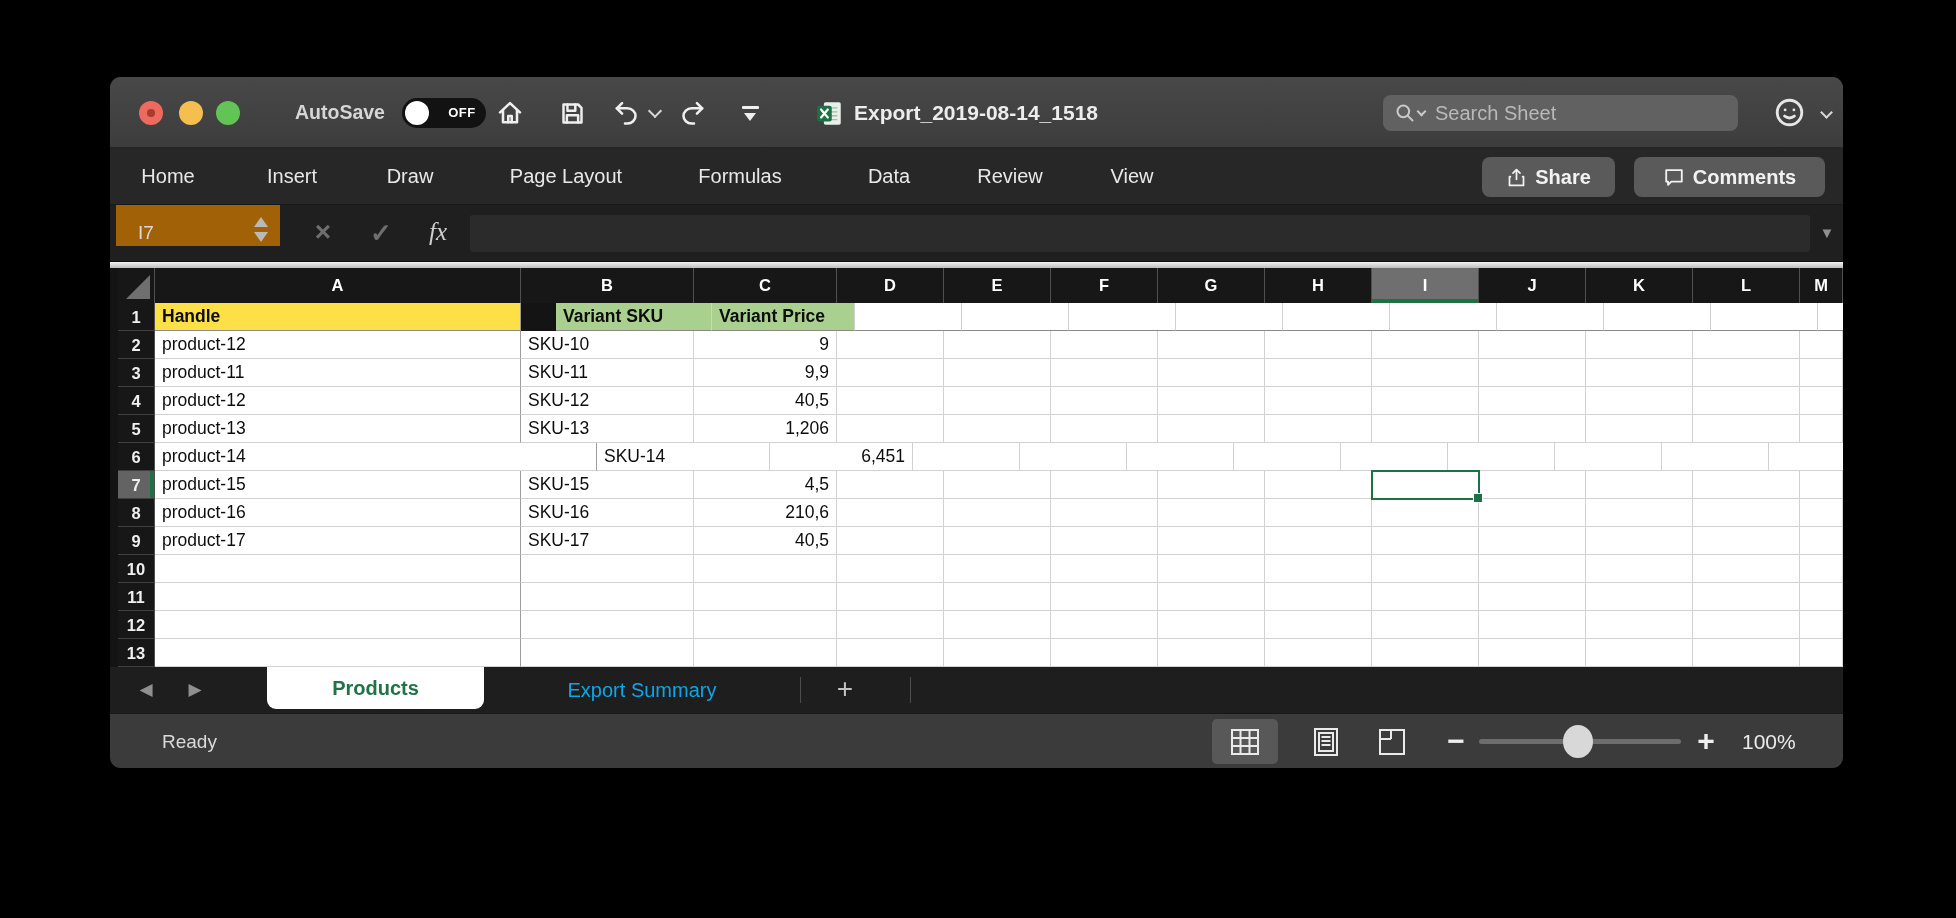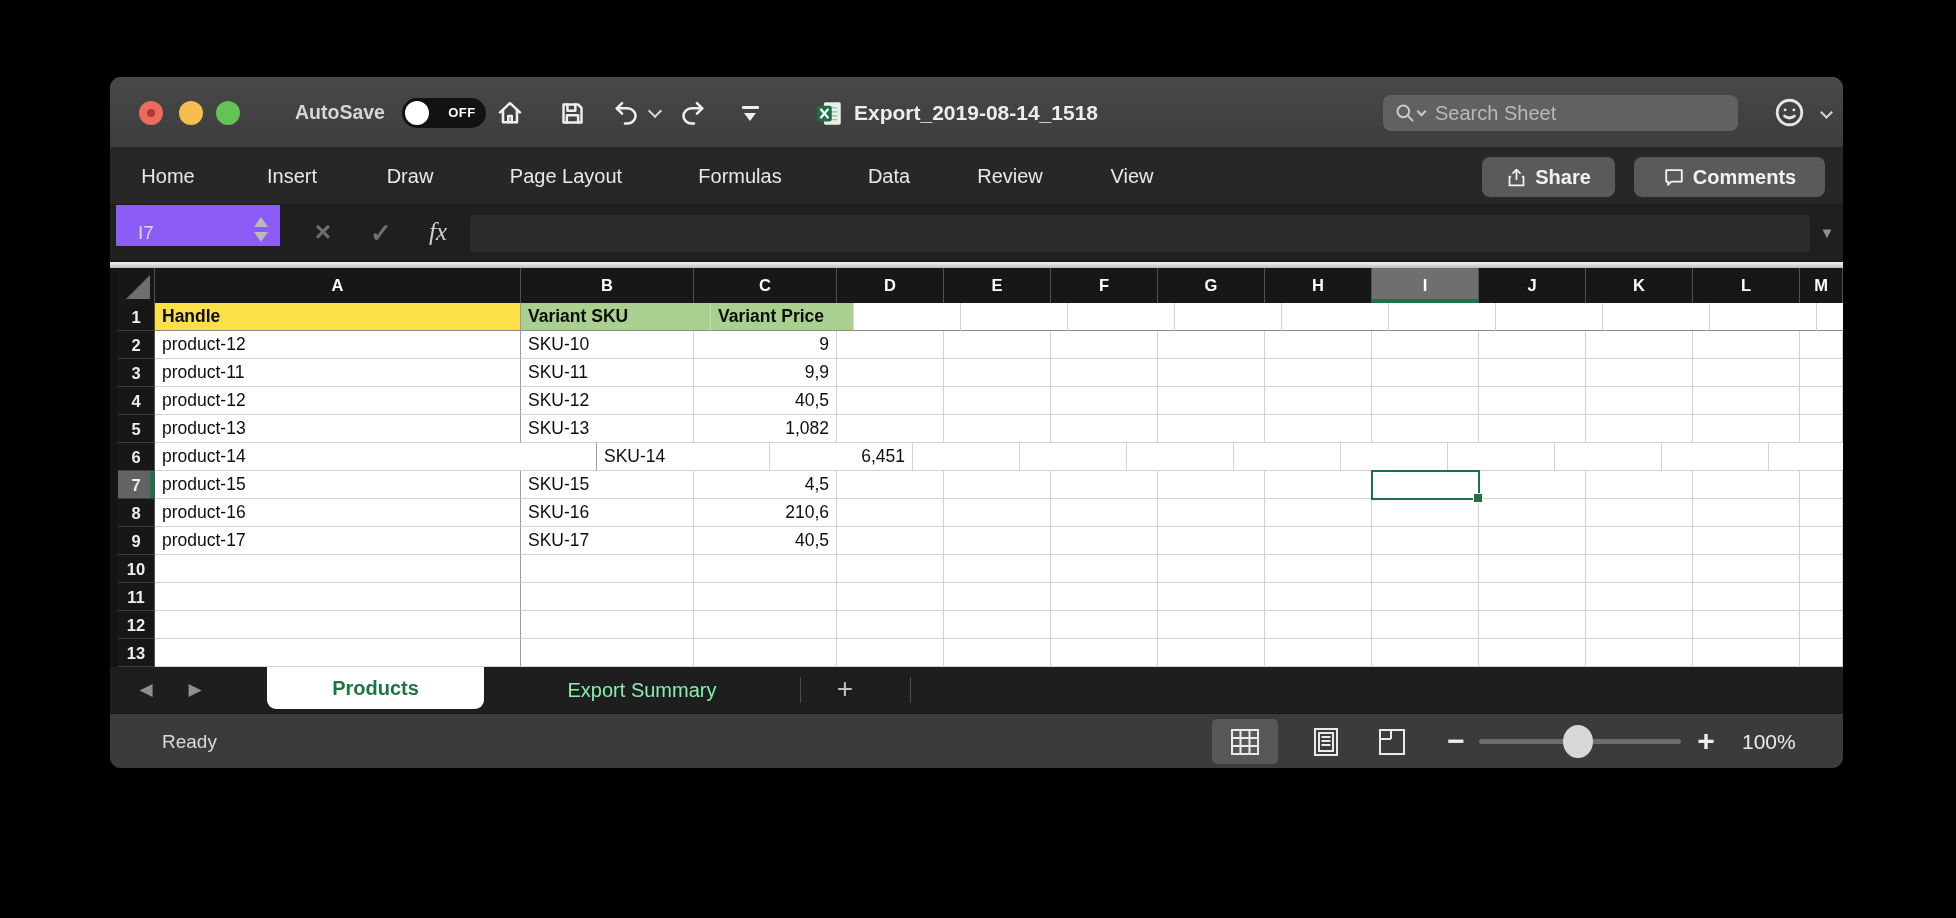--- a/index.html
+++ b/index.html
@@ -59,21 +59,21 @@
     font-size:20px; color:#e8e8e8; white-space:nowrap; cursor:default; }
   .rbtn { position:absolute; top:9px; height:40px; border-radius:8px; background:#5a5a5a;
     display:flex; align-items:center; justify-content:center; gap:8px;
     color:#f2f2f2; font-size:20px; font-weight:600; }
   .rbtn svg { stroke:#f2f2f2; fill:none; stroke-width:2; stroke-linecap:round; stroke-linejoin:round; }
   .rbtn.share { left:1372px; width:133px; }
   .rbtn.comments { left:1524px; width:191px; }
 
   
   .fbar { position:relative; height:57px; background:#1f1f1f; border-bottom:1px solid #101010; }
-  .namebox { position:absolute; left:6px; top:0; width:164px; height:41px; background:#8b5cf6; }
+  .namebox { position:absolute; left:6px; top:0; width:164px; height:41px; background:#a16207; }
   .namebox .ref { position:absolute; left:22px; top:0; height:56px; line-height:56px; font-size:19px; color:#dadada; }
   .stepper { position:absolute; right:12px; top:12px; display:flex; flex-direction:column; gap:5px; align-items:center; }
   .stepper .up { width:0;height:0;border-left:7px solid transparent;border-right:7px solid transparent;border-bottom:10px solid #b9b9b9;}
   .stepper .dn { width:0;height:0;border-left:7px solid transparent;border-right:7px solid transparent;border-top:10px solid #b9b9b9;}
   .fb-x { position:absolute; left:196px; top:0; width:34px; height:56px; text-align:center; line-height:54px;
     font-size:28px; color:#6e6e6e; font-weight:700; }
   .fb-check { position:absolute; left:252px; top:0; width:38px; height:56px; text-align:center; line-height:56px;
     font-size:26px; color:#6e6e6e; font-weight:700; }
   .fb-fx { position:absolute; left:310px; top:0; width:36px; height:56px; text-align:center; line-height:54px;
     font-family:"Liberation Serif",serif; font-style:italic; font-size:25px; color:#cfcfcf; }
@@ -111,21 +111,21 @@
   .sel-overlay { position:absolute; border:2.5px solid #1e7145; background:transparent; }
   .sel-overlay::after { content:""; position:absolute; right:-5px; bottom:-5px; width:8px; height:8px;
     background:#1e7145; border:1.5px solid #fff; }
 
   
   .tabsbar { position:relative; height:46px; background:#1e1e1e; }
   .nav-arrow { position:absolute; top:0; height:46px; line-height:46px; font-size:17px; color:#8f8f8f; width:30px; text-align:center; }
   .nav-prev { left:21px; } .nav-next { left:70px; }
   .sheettab { position:absolute; top:0; height:42px; line-height:42px; text-align:center; font-size:20px; }
   .sheettab.active { left:157px; width:217px; background:#fff; color:#217346; font-weight:700; border-radius:0 0 9px 9px; }
-  .sheettab.inactive { left:374px; width:316px; color:#86efac; height:46px; line-height:46px; }
+  .sheettab.inactive { left:374px; width:316px; color:#0ea5e9; height:46px; line-height:46px; }
   .tab-divider { position:absolute; top:10px; width:1px; height:26px; background:#4d4d4d; }
   .td1 { left:690px; } .td2 { left:800px; }
   .add-sheet { position:absolute; left:710px; top:0; width:50px; height:46px; line-height:44px; text-align:center;
     font-size:28px; color:#c2c2c2; }
 
   
   .statusbar { position:relative; height:55px; background:#3b3b3b; border-top:1px solid #181818; }
   .ready { position:absolute; left:52px; top:0; height:55px; line-height:55px; font-size:19px; color:#dadada; }
   .viewbtn { position:absolute; top:5px; width:66px; height:45px; display:flex; align-items:center; justify-content:center; border-radius:5px; }
   .viewbtn svg { stroke:#eaeaea; fill:none; stroke-width:2; }
@@ -278,21 +278,21 @@
               <div class="cellbase colhdr" style="width: 107px;">H</div>
               <div class="cellbase colhdr sel-col" style="width: 107px;">I</div>
               <div class="cellbase colhdr" style="width: 107px;">J</div>
               <div class="cellbase colhdr" style="width: 107px;">K</div>
               <div class="cellbase colhdr" style="width: 107px;">L</div>
               <div class="cellbase colhdr" style="width: 43px;">M</div>
             </div>
             <div class="sheet-row">
               <div class="cellbase rowhdr" style="width: 37px;">1</div>
               <div class="cellbase cell col-A row1 h-light" style="width: 366px;">Handle</div>
-              <div class="cellbase cell col-B row1 h-green" style="width: 190px;">Variant SKU</div>
+              <div class="cellbase cell col-B row1 h-green" style="width: 156px; margin-left: 35px;">Variant SKU</div>
               <div class="cellbase cell col-C row1 h-green" style="width: 143px;">Variant Price</div>
               <div class="cellbase cell col-D row1" style="width: 107px;"></div>
               <div class="cellbase cell col-E row1" style="width: 107px;"></div>
               <div class="cellbase cell col-F row1" style="width: 107px;"></div>
               <div class="cellbase cell col-G row1" style="width: 107px;"></div>
               <div class="cellbase cell col-H row1" style="width: 107px;"></div>
               <div class="cellbase cell col-I row1" style="width: 107px;"></div>
               <div class="cellbase cell col-J row1" style="width: 107px;"></div>
               <div class="cellbase cell col-K row1" style="width: 107px;"></div>
               <div class="cellbase cell col-L row1" style="width: 107px;"></div>
@@ -343,21 +343,21 @@
               <div class="cellbase cell col-I" style="width: 107px;"></div>
               <div class="cellbase cell col-J" style="width: 107px;"></div>
               <div class="cellbase cell col-K" style="width: 107px;"></div>
               <div class="cellbase cell col-L" style="width: 107px;"></div>
               <div class="cellbase cell col-M" style="width: 43px;"></div>
             </div>
             <div class="sheet-row">
               <div class="cellbase rowhdr" style="width: 37px;">5</div>
               <div class="cellbase cell col-A" style="width: 366px;">product-13</div>
               <div class="cellbase cell col-B" style="width: 173px;">SKU-13</div>
-              <div class="cellbase cell col-C num" style="width: 143px;">1,082</div>
+              <div class="cellbase cell col-C num" style="width: 143px;">1,206</div>
               <div class="cellbase cell col-D" style="width: 107px;"></div>
               <div class="cellbase cell col-E" style="width: 107px;"></div>
               <div class="cellbase cell col-F" style="width: 107px;"></div>
               <div class="cellbase cell col-G" style="width: 107px;"></div>
               <div class="cellbase cell col-H" style="width: 107px;"></div>
               <div class="cellbase cell col-I" style="width: 107px;"></div>
               <div class="cellbase cell col-J" style="width: 107px;"></div>
               <div class="cellbase cell col-K" style="width: 107px;"></div>
               <div class="cellbase cell col-L" style="width: 107px;"></div>
               <div class="cellbase cell col-M" style="width: 43px;"></div>

